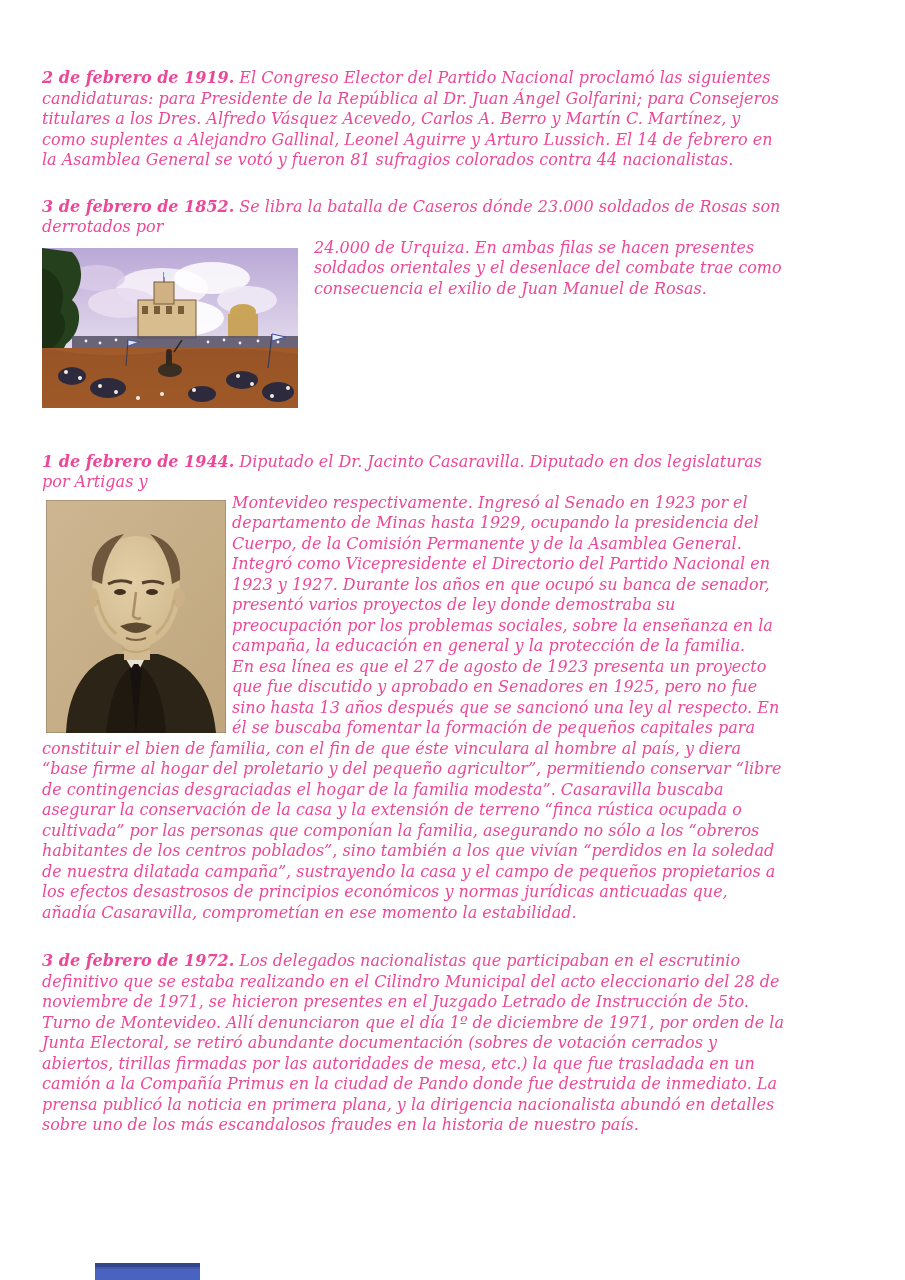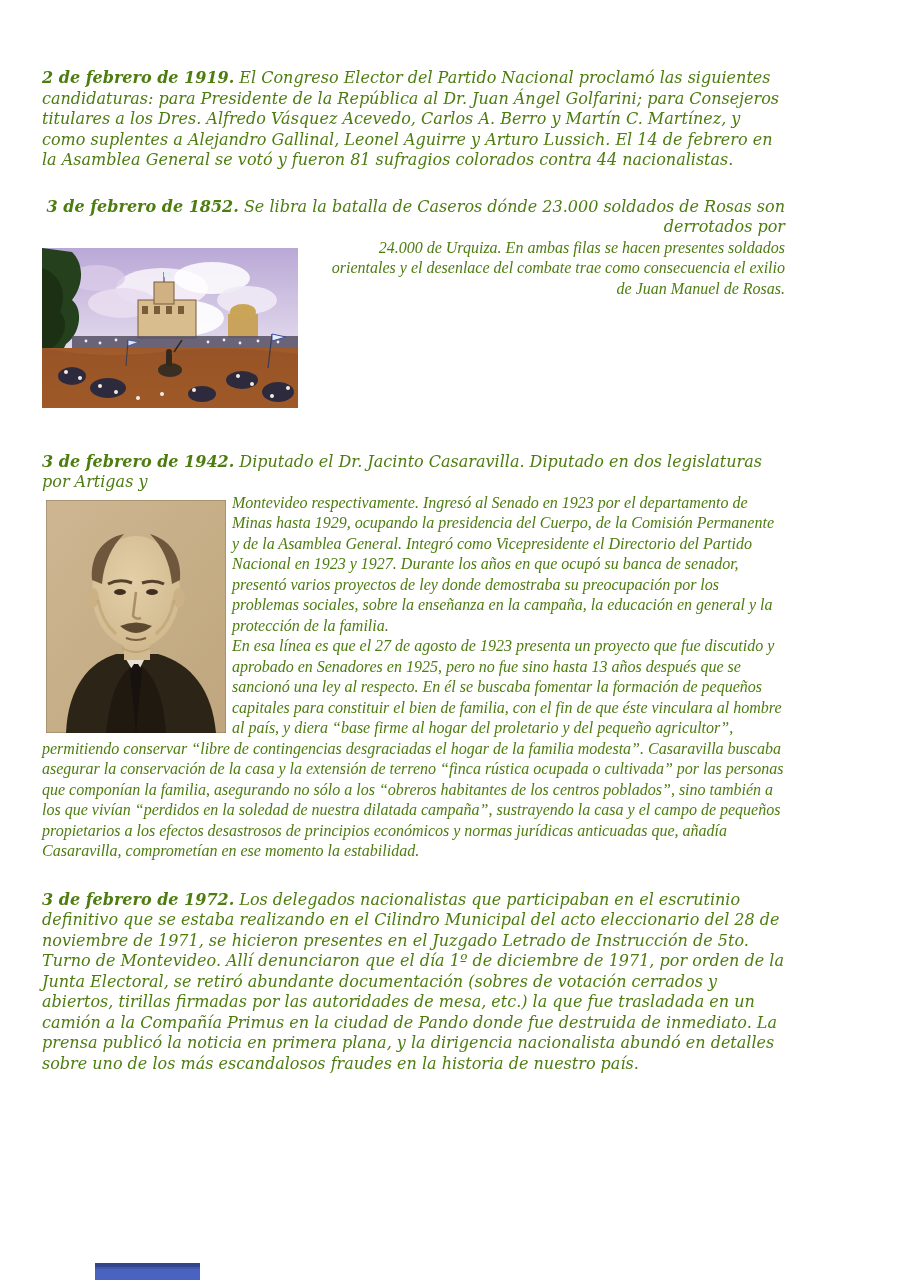--- a/index.html
+++ b/index.html
@@ -6,32 +6,32 @@
   .page {
     position: relative;
     width: 826px;
     height: 1280px;
     background: #ffffff;
     overflow: hidden;
     font-family: "DejaVu Serif", "Liberation Serif", serif;
     font-style: italic;
     font-size: 16px;
     line-height: 20.5px;
-    color: #4d7c0f;
+    color: #ec4899;
   }
   .content { padding: 68px 41px 0 42px; }
   .entry { margin: 0; }
   .entry p { margin: 0; }
   .date { font-weight: 700; font-style: italic; }
   .entry-1919 { margin-bottom: 26px; }
-  .entry-1852 { margin-bottom: 42px; text-align: right; }
+  .entry-1852 { margin-bottom: 42px; }
   .entry-1944 { margin-bottom: 28px; }
   .entry-body { overflow: visible; }
   .entry-body::after { content: ""; display: block; clear: both; }
-  .blockline { display: block; font-family: Liberation Serif, serif; }
+  .blockline { display: block; }
   .battle-img {
     float: left;
     width: 256px;
     height: 160px;
     margin: 10px 16px 2px 0;
     display: block;
   }
   .portrait-img {
     float: left;
     width: 180px;
@@ -140,21 +140,21 @@
           <line x1="226" y1="120" x2="230" y2="86" stroke="#3b3b52" stroke-width="1.2"></line>
           <path d="M230,86 l14,3 l-14,4 Z" fill="#e8ecf5" stroke="#3b4f9e" stroke-width="1"></path>
           <line x1="84" y1="118" x2="86" y2="92" stroke="#3b3b52" stroke-width="1"></line>
           <path d="M86,92 l11,2 l-11,4 Z" fill="#dfe5f2" stroke="#3b4f9e" stroke-width="0.8"></path>
         </svg>
         <span class="blockline">24.000 de Urquiza. En ambas filas se hacen presentes soldados orientales y el desenlace del combate trae como consecuencia el exilio de Juan Manuel de Rosas.</span>
       </div>
     </div>
 
     <div class="entry entry-1944">
-      <p><b class="date">3 de febrero de 1942.</b> <span>Diputado el Dr. Jacinto Casaravilla. Diputado en dos legislaturas por Artigas y</span></p>
+      <p><b class="date">1 de febrero de 1944.</b> <span>Diputado el Dr. Jacinto Casaravilla. Diputado en dos legislaturas por Artigas y</span></p>
       <div class="entry-body">
         <svg class="portrait-img" viewBox="0 0 180 233" aria-hidden="true">
           <defs>
             <linearGradient id="sep" x1="0" y1="0" x2="1" y2="1">
               <stop offset="0" stop-color="#cdb691"></stop>
               <stop offset="1" stop-color="#bfa67e"></stop>
             </linearGradient>
             <radialGradient id="face" cx="0.45" cy="0.4" r="0.8">
               <stop offset="0" stop-color="#e3cfa8"></stop>
               <stop offset="1" stop-color="#cdb488"></stop>

